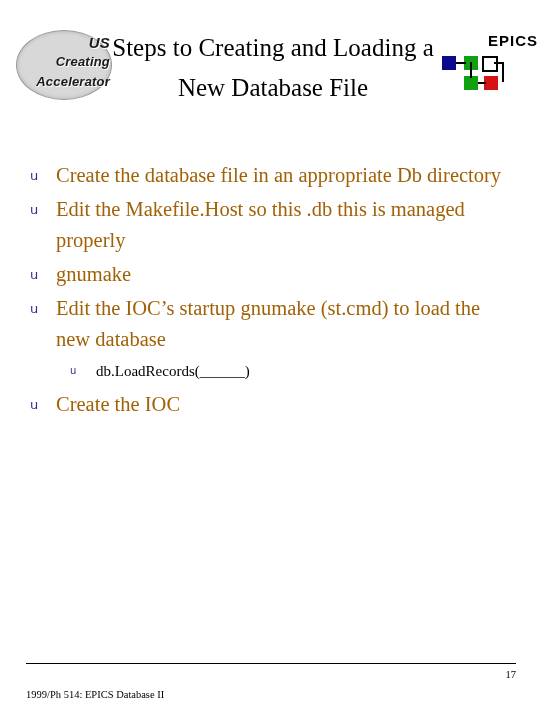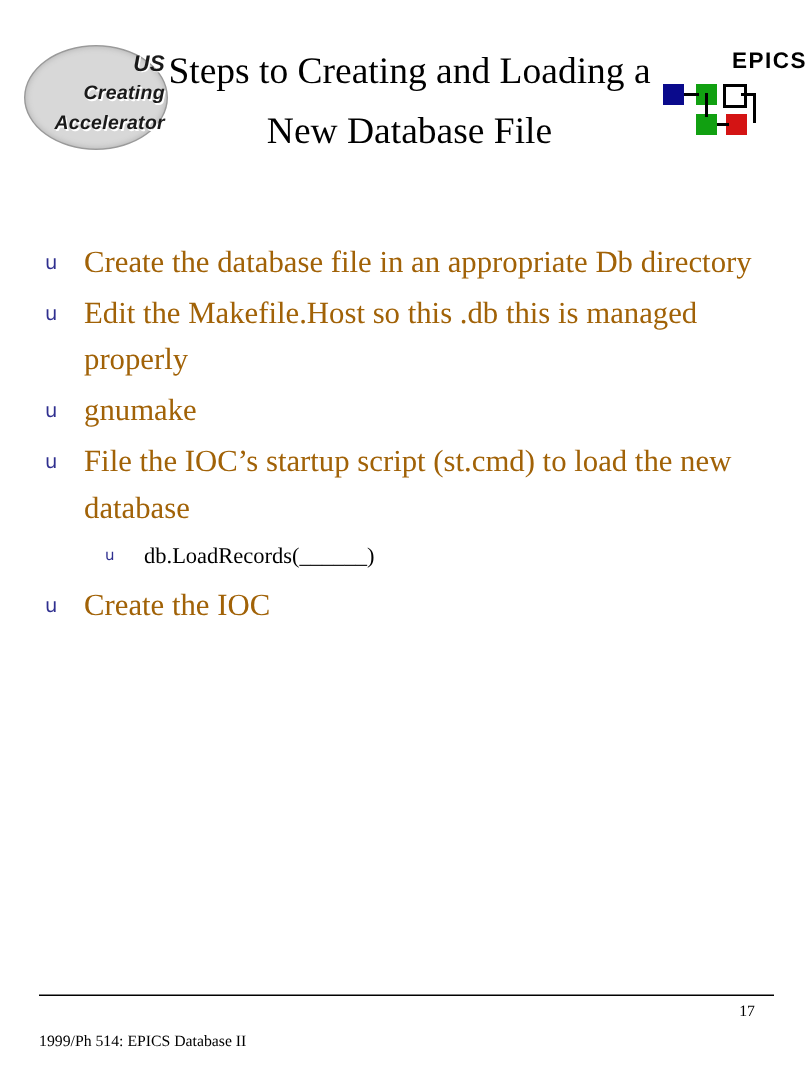--- a/index.html
+++ b/index.html
@@ -164,21 +164,21 @@
     top: 669px;
     font-size: 10.5px;
     color: #000000;
     margin-top: 20px;
   }
   .footer-right {
     position: absolute;
     left: 480px;
     top: 669px;
     width: 36px;
-    text-align: center;
+    text-align: right;
     font-size: 10.5px;
     color: #000000;
   }
 </style>
 </head>
 <body>
 
 <div class="logo">
   <div class="logo-ellipse"></div>
   <div class="logo-text logo-l1">US</div>
@@ -216,21 +216,21 @@
     <span class="b-text">Edit the Makefile.Host so this .db this is managed properly</span>
   </div>
 
   <div class="b-item">
     <span class="b-mark">u</span>
     <span class="b-text">gnumake</span>
   </div>
 
   <div class="b-item">
     <span class="b-mark">u</span>
-    <span class="b-text">File the IOC’s startup script (st.cmd) to load the new database</span>
+    <span class="b-text">Edit the IOC’s startup gnumake (st.cmd) to load the new database</span>
   </div>
 
   <div class="sub-item">
     <span class="sub-mark">u</span>
     <span class="sub-text">db.LoadRecords(______)</span>
   </div>
 
   <div class="b-item">
     <span class="b-mark">u</span>
     <span class="b-text">Create the IOC</span>

